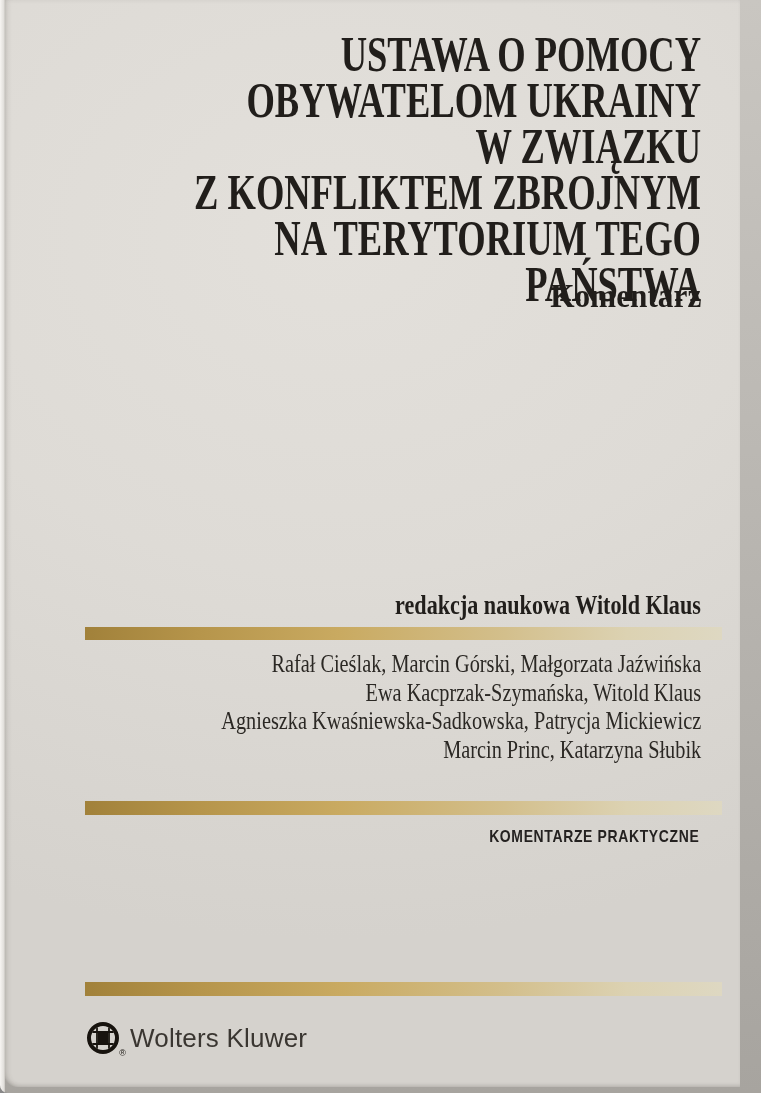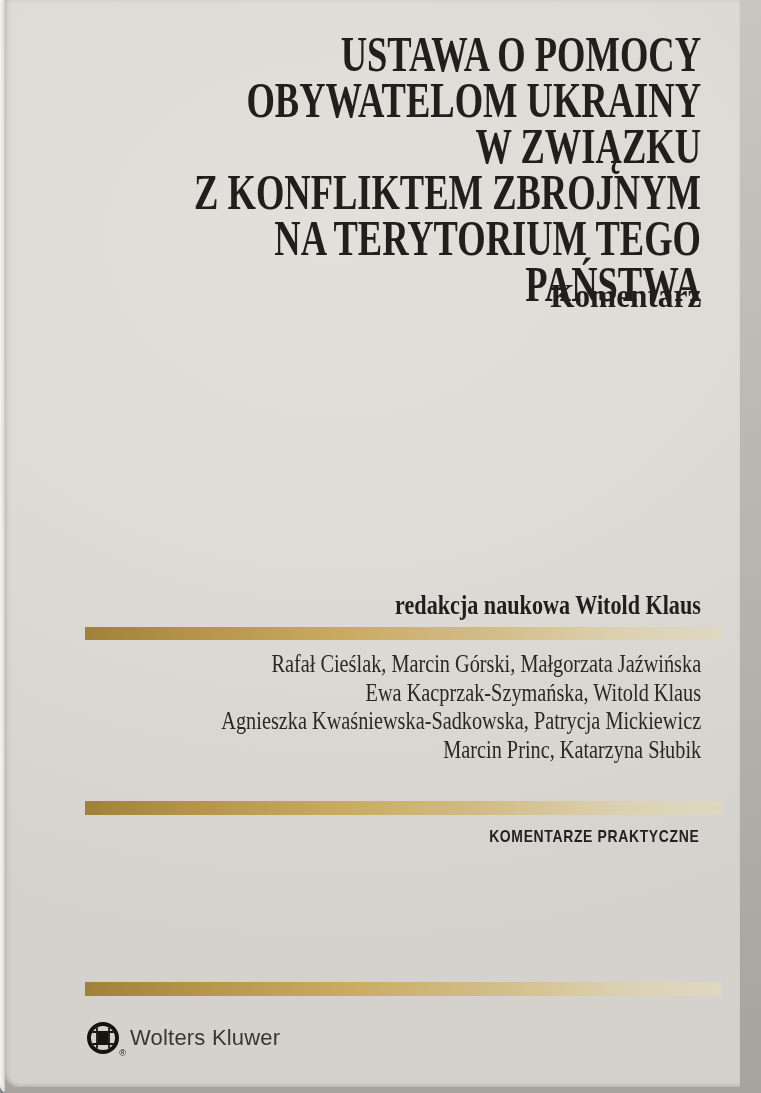--- a/index.html
+++ b/index.html
@@ -67,21 +67,21 @@
     position:absolute; top:1020px; left:81px;
     display:flex; align-items:center; gap:9px;
     font-family:"Liberation Sans", sans-serif;
   }
   .wk-icon-wrap { position:relative; width:36px; height:36px; }
   .reg {
     position:absolute; right:-5px; bottom:-2px;
     font-size:9px; color:var(--logo_icon,#17130e);
   }
   .wk-name {
-    font-size:22px; line-height:26px; color:var(--logo_text,#3a3631);
+    font-size:26px; line-height:26px; color:var(--logo_text,#3a3631);
     letter-spacing:.2px;
   }
 </style>
 </head>
 <body>
 
 <div class="scene">
   <div class="edge-left"></div>
 
   <div class="cover">

